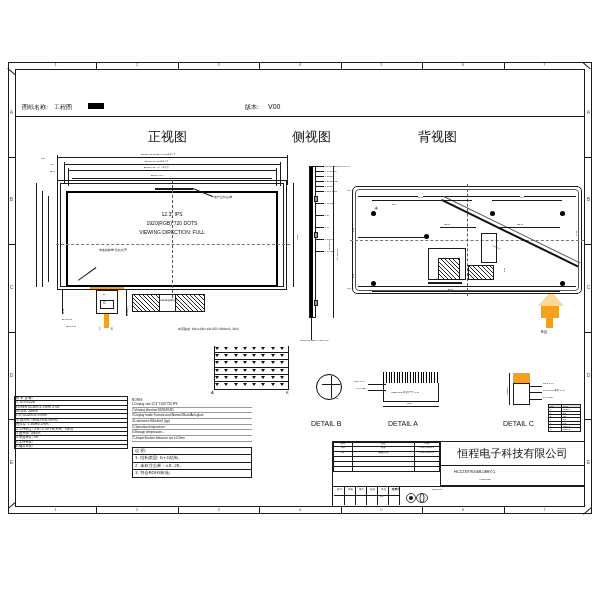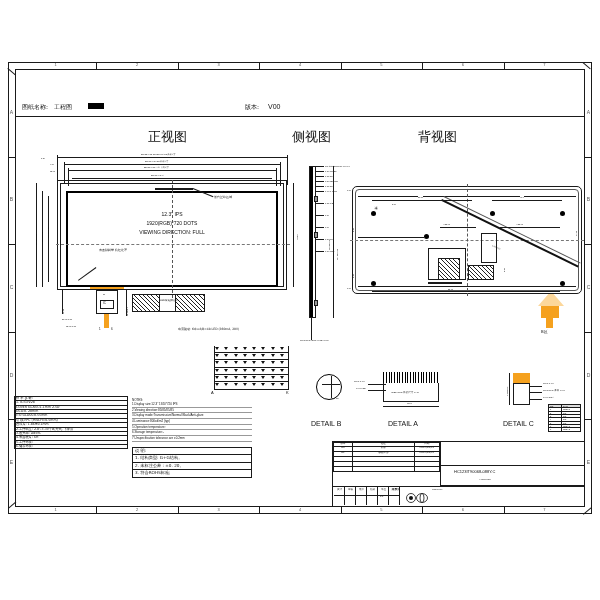--- a/index.html
+++ b/index.html
@@ -505,20 +505,21 @@
           </tr>
         </tbody>
     </table>
   </div>
 
   <div style="position:absolute;left:332px;top:441px;width:253px;height:66px;
               border:1px solid #1a1a1a;box-sizing:border-box;"></div>
 
   <div style="position:absolute;left:440px;top:441px;width:145px;height:25px;
               border-left:1px solid #1a1a1a;border-bottom:1px solid #1a1a1a;box-sizing:border-box;"></div>
+  <div class="t f11 cn ctr" style="left:440px;top:448px;width:145px;">恒程电子科技有限公司</div>
 
   <div style="position:absolute;left:333px;top:442px;width:107px;">
     <table class="g" style="width:107px;">
       <thead>
           <tr id="rev-head">
             <td class="cn" style="font-size: 2.6px; text-align: center; width: 18%;">版本</td>
             <td class="cn" style="font-size: 2.6px; text-align: center; width: 58%;">描述</td>
             <td class="cn" style="font-size: 2.6px; text-align: center; width: 24%;">日期</td>
           </tr>
         </thead>

